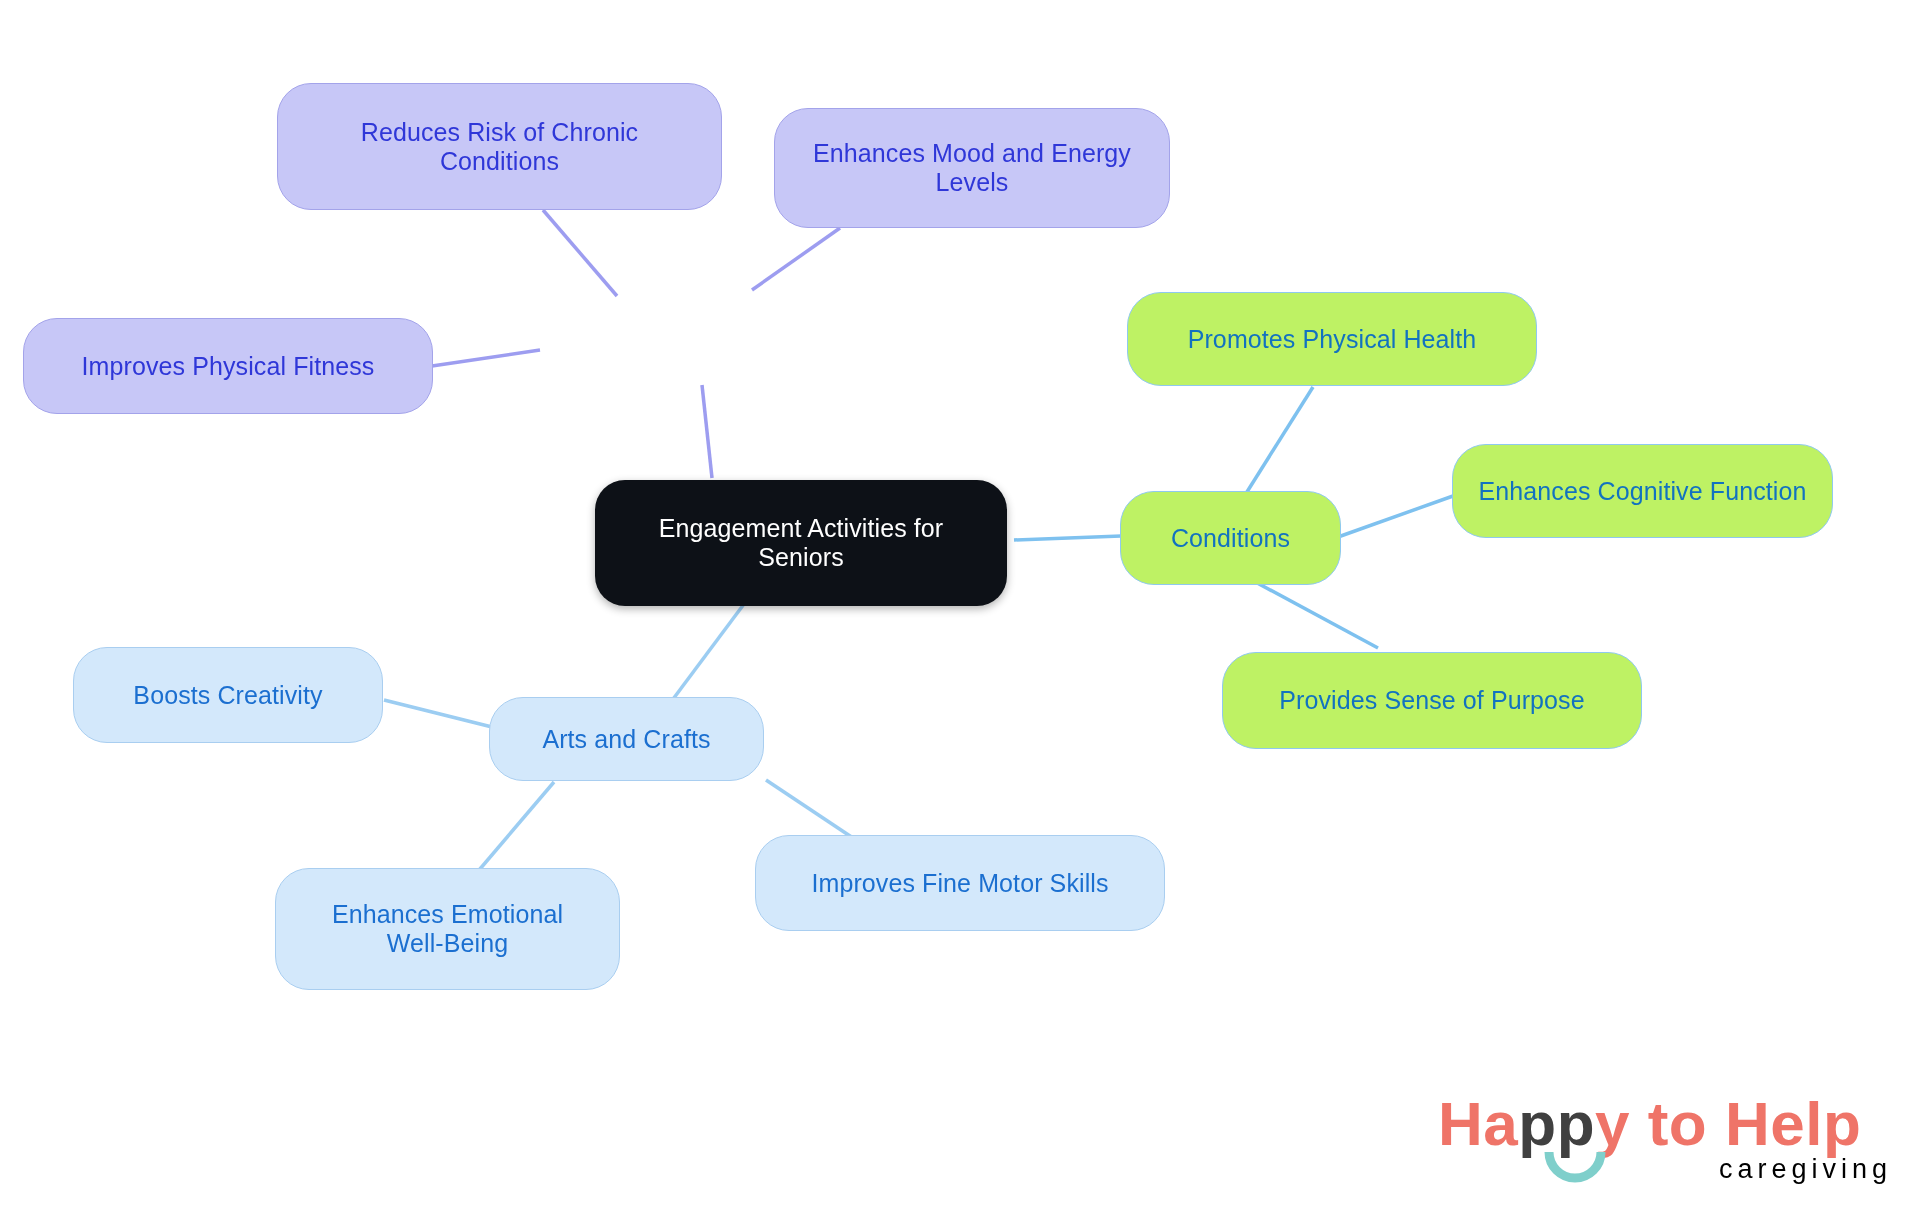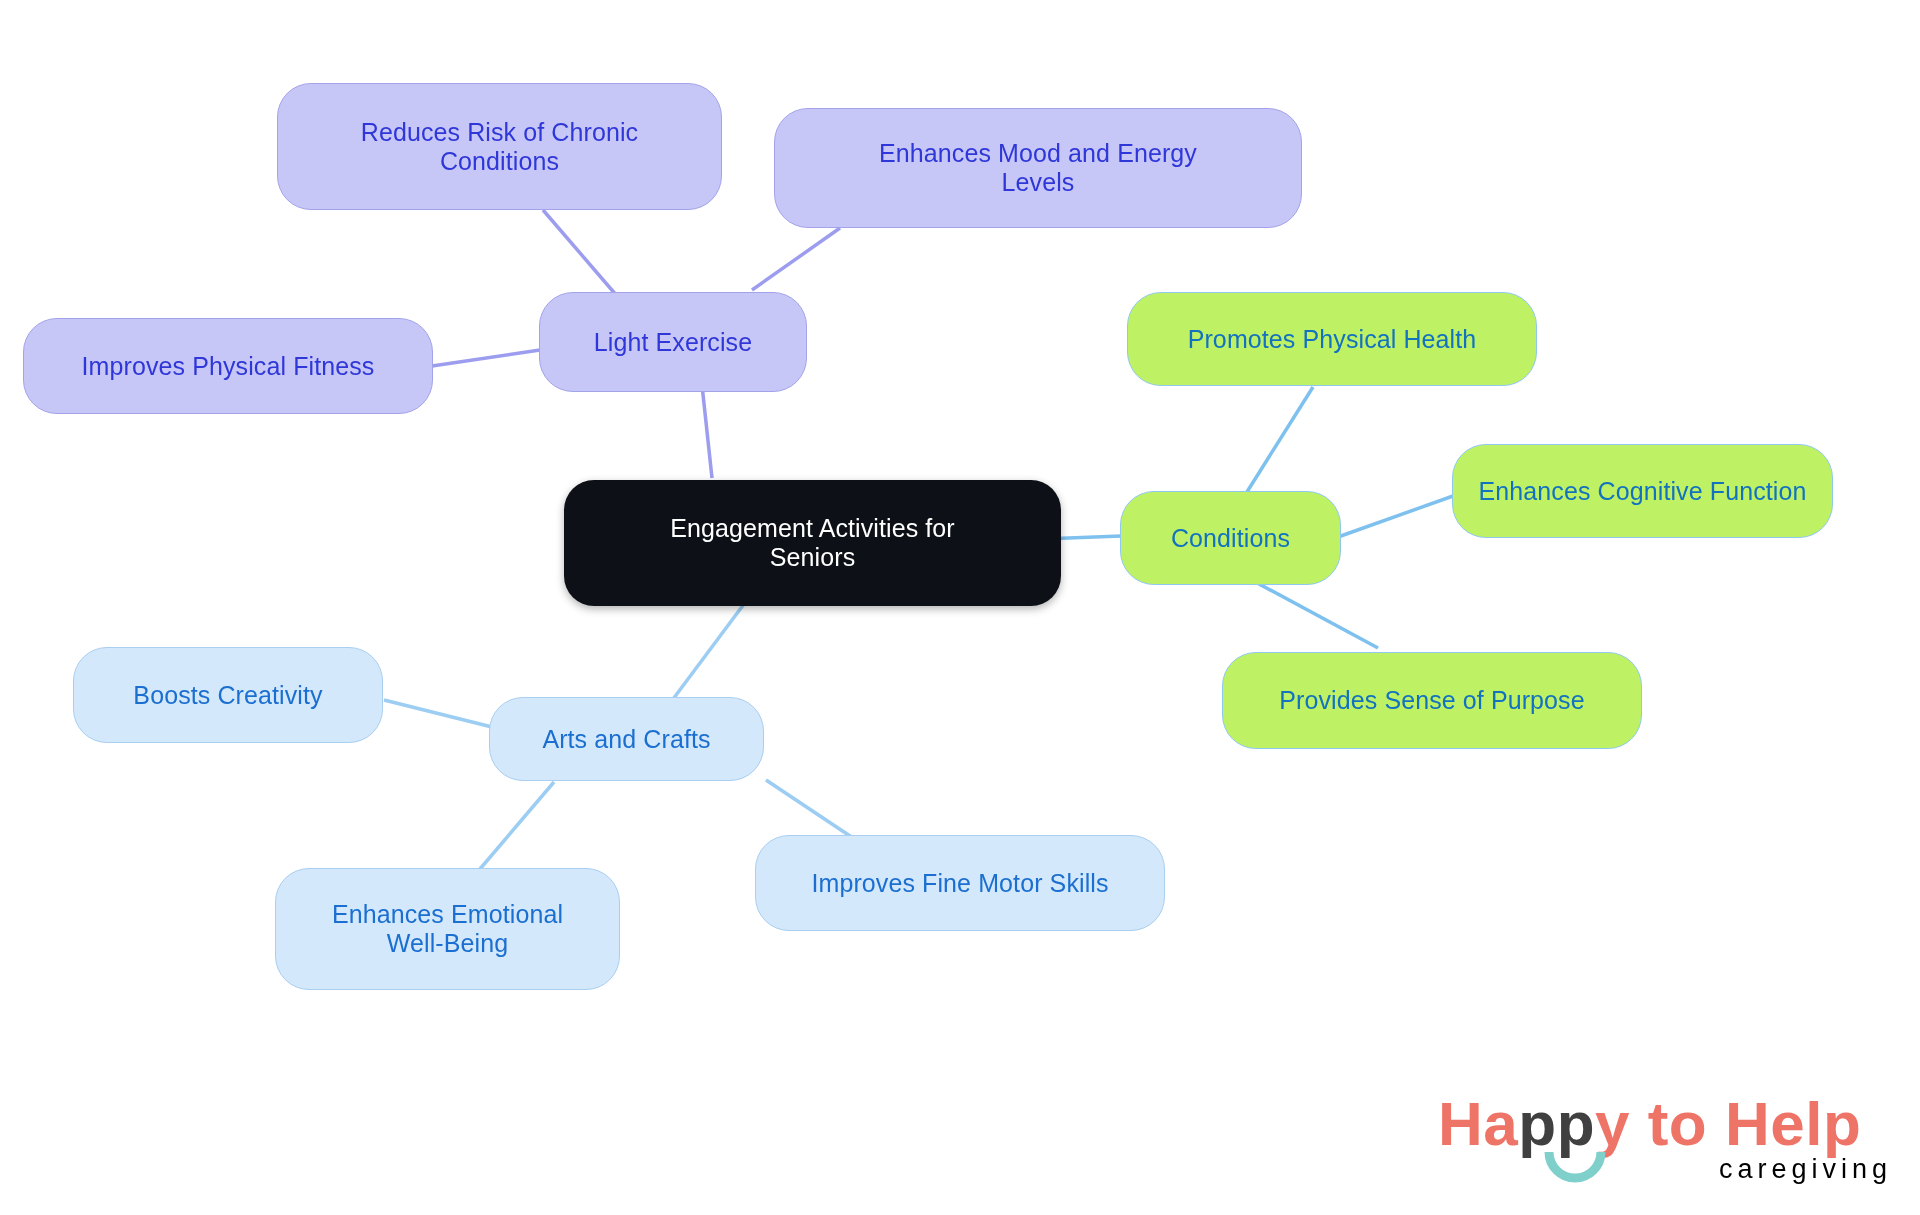--- a/index.html
+++ b/index.html
@@ -135,35 +135,32 @@
 
     <path d="M 744 604 L 644 738" stroke="#9ccdf2" stroke-width="3.5" fill="none"></path>
 
     <path d="M 492 727 L 384 700" stroke="#9ccdf2" stroke-width="3.5" fill="none"></path>
 
     <path d="M 554 782 L 474 876" stroke="#9ccdf2" stroke-width="3.5" fill="none"></path>
 
     <path d="M 766 780 L 853 838" stroke="#9ccdf2" stroke-width="3.5" fill="none"></path>
   </svg>
 
-  <div class="node root" style="left:564px; top:480px; width:497px; height:126px;">
+  <div class="node root" style="left:595px; top:480px; width:412px; height:126px;">
     <span>Engagement Activities for
 Seniors</span>
   </div>
 
-  <div class="node purple" style="left:539px; top:292px; width:268px; height:100px;">
-    <span>Light Exercise</span>
-  </div>
 
   <div class="node purple" style="left:277px; top:83px; width:445px; height:127px;">
     <span>Reduces Risk of Chronic
 Conditions</span>
   </div>
 
-  <div class="node purple" style="left:774px; top:108px; width:528px; height:120px;">
+  <div class="node purple" style="left:774px; top:108px; width:396px; height:120px;">
     <span>Enhances Mood and Energy
 Levels</span>
   </div>
 
   <div class="node purple" style="left:23px; top:318px; width:410px; height:96px;">
     <span>Improves Physical Fitness</span>
   </div>
 
   <div class="node blue-mid" style="left:1120px; top:491px; width:221px; height:94px;">
     <span>Conditions</span>

